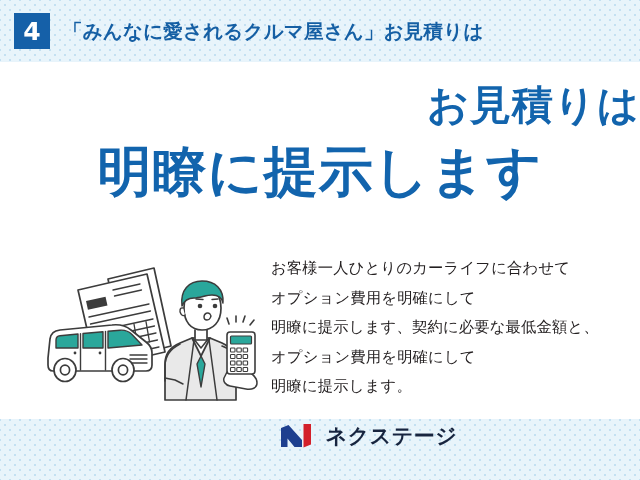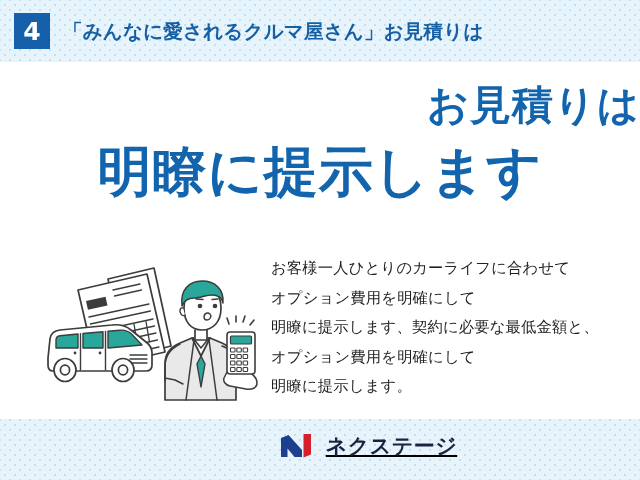--- a/index.html
+++ b/index.html
@@ -115,27 +115,26 @@
     top: 198px;
     width: 236px;
     height: 150px;
   }
   .illustration svg { display: block; }
 
   
   .footer {
     position: absolute;
     left: 0;
-    bottom: 4px;
+    bottom: 14px;
     width: 640px;
     height: 61px;
     display: flex;
     align-items: center;
     justify-content: center;
-    text-decoration: underline;
   }
   .logo {
     display: flex;
     align-items: center;
     transform: translateX(48px);
   }
   .logo-mark { width: 40px; height: 28px; display: block; }
   .logo-word {
     margin-left: 7px;
     font-size: 21px;

